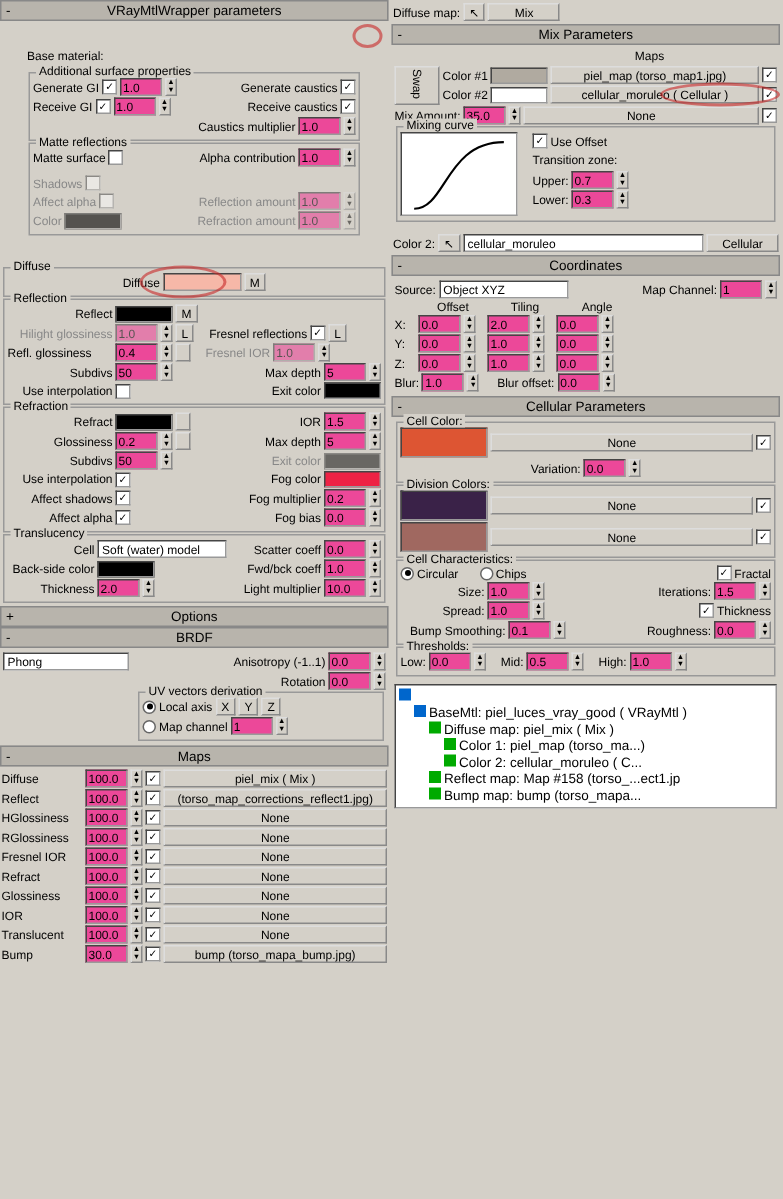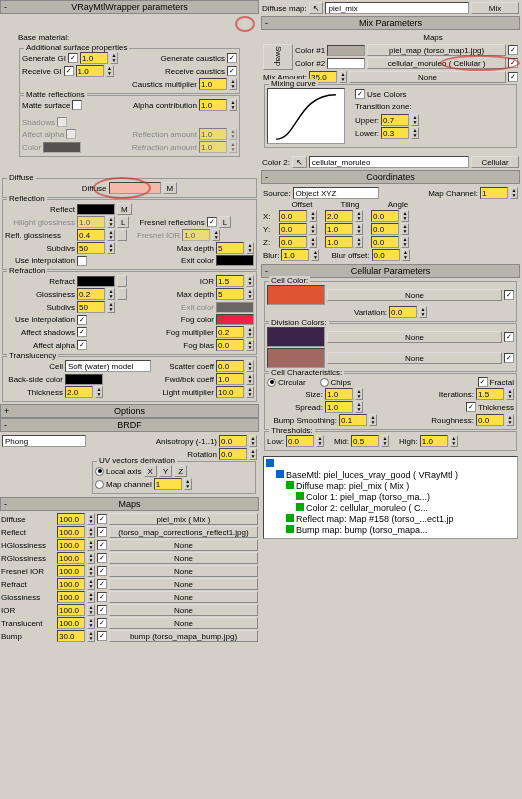--- a/index.html
+++ b/index.html
@@ -7,21 +7,21 @@
 .wrap{display:flex;gap:2px}
 .col{display:flex;flex-direction:column}
 .colL{width:259px}
 .colR{width:259px}
 .rollheader{background:#b8b4ac;border:1px solid #888;text-align:center;padding:1px;position:relative;font-size:9px}
 .rollheader .plus{position:absolute;left:3px;top:1px}
 .group{border:1px solid #999;margin:1px;padding:2px;position:relative}
 .group .gtitle{position:absolute;top:-6px;left:4px;background:#d4d0c8;padding:0 2px;font-size:8px}
 .row{display:flex;align-items:center;gap:2px;margin:1px 0}
 .lbl{font-size:8px;white-space:nowrap}
-.num{width:28px;height:12px;background:#fde047;border:1px inset #999;font-size:8px;padding:0 1px;display:inline-flex;align-items:center}
+.num{width:28px;height:12px;background:#ec4899;border:1px inset #999;font-size:8px;padding:0 1px;display:inline-flex;align-items:center}
 .spin{width:8px;height:12px;display:inline-flex;flex-direction:column;border:1px outset #ddd;background:#d4d0c8}
 .spin div{flex:1;font-size:5px;text-align:center;line-height:5px}
 .chk{width:10px;height:10px;border:1px inset #999;background:#fff;display:inline-flex;align-items:center;justify-content:center;font-size:7px}
 .chk.on::after{content:"✓"}
 .sw{width:38px;height:11px;border:1px inset #999}
 .black{background:#000}
 .btn{background:#d4d0c8;border:1px outset #ddd;padding:0 3px;font-size:8px;height:12px;display:inline-flex;align-items:center;justify-content:center}
 .longbtn{background:#d4d0c8;border:1px outset #ddd;font-size:8px;padding:1px 2px;text-align:center;flex:1;height:12px;display:flex;align-items:center;justify-content:center}
 .txtfield{background:#fff;border:1px inset #999;font-size:8px;padding:0 2px;height:12px;display:flex;align-items:center;flex:1}
 .sel{background:#fff;border:1px inset #999;font-size:8px;padding:0 2px;height:12px;display:flex;align-items:center}
@@ -467,21 +467,20 @@
           <span class="chk on"></span>
           <span class="longbtn">bump (torso_mapa_bump.jpg)</span>
         </div>
       </div>
 </div>
 
 <div class="col colR">
  <div class="row" style="padding:1px">
         <span class="lbl">Diffuse map:</span>
   <span class="btn">↖</span>
-  <span class="txtfield">piel_mix</span>
   <span class="btn" style="width:48px">Mix</span>
       </div>
 
  <div class="rollheader"><span class="plus">-</span><span>Mix Parameters</span></div>
  <div style="padding:2px;position:relative">
   <div class="row">
           <span style="width:36px"></span>
           <span style="width:45px"></span>
           <span class="lbl" style="flex:1;text-align:center">Maps</span>
         </div>
@@ -516,21 +515,21 @@
 
   <div class="group">
           <span class="gtitle">Mixing curve</span>
    <div class="row" style="align-items:flex-start">
     <div class="curvebox"><svg viewBox="0 0 78 56">
                 <path d="M8,52 C30,52 30,6 70,6" stroke="#000" fill="none" stroke-width="1.5"></path>
               </svg></div>
     <div style="margin-left:8px">
      <div class="row">
                 <span class="chk on"></span>
-                <span class="lbl">Use Colors</span>
+                <span class="lbl">Use Offset</span>
               </div>
      <div class="lbl" style="margin:3px 0">Transition zone:</div>
      <div class="row">
                 <span class="lbl">Upper:</span>
                 <span class="num">0.7</span>
                 <span class="spin">
                   <div>▲</div>
                   <div>▼</div>
                 </span>
               </div>

